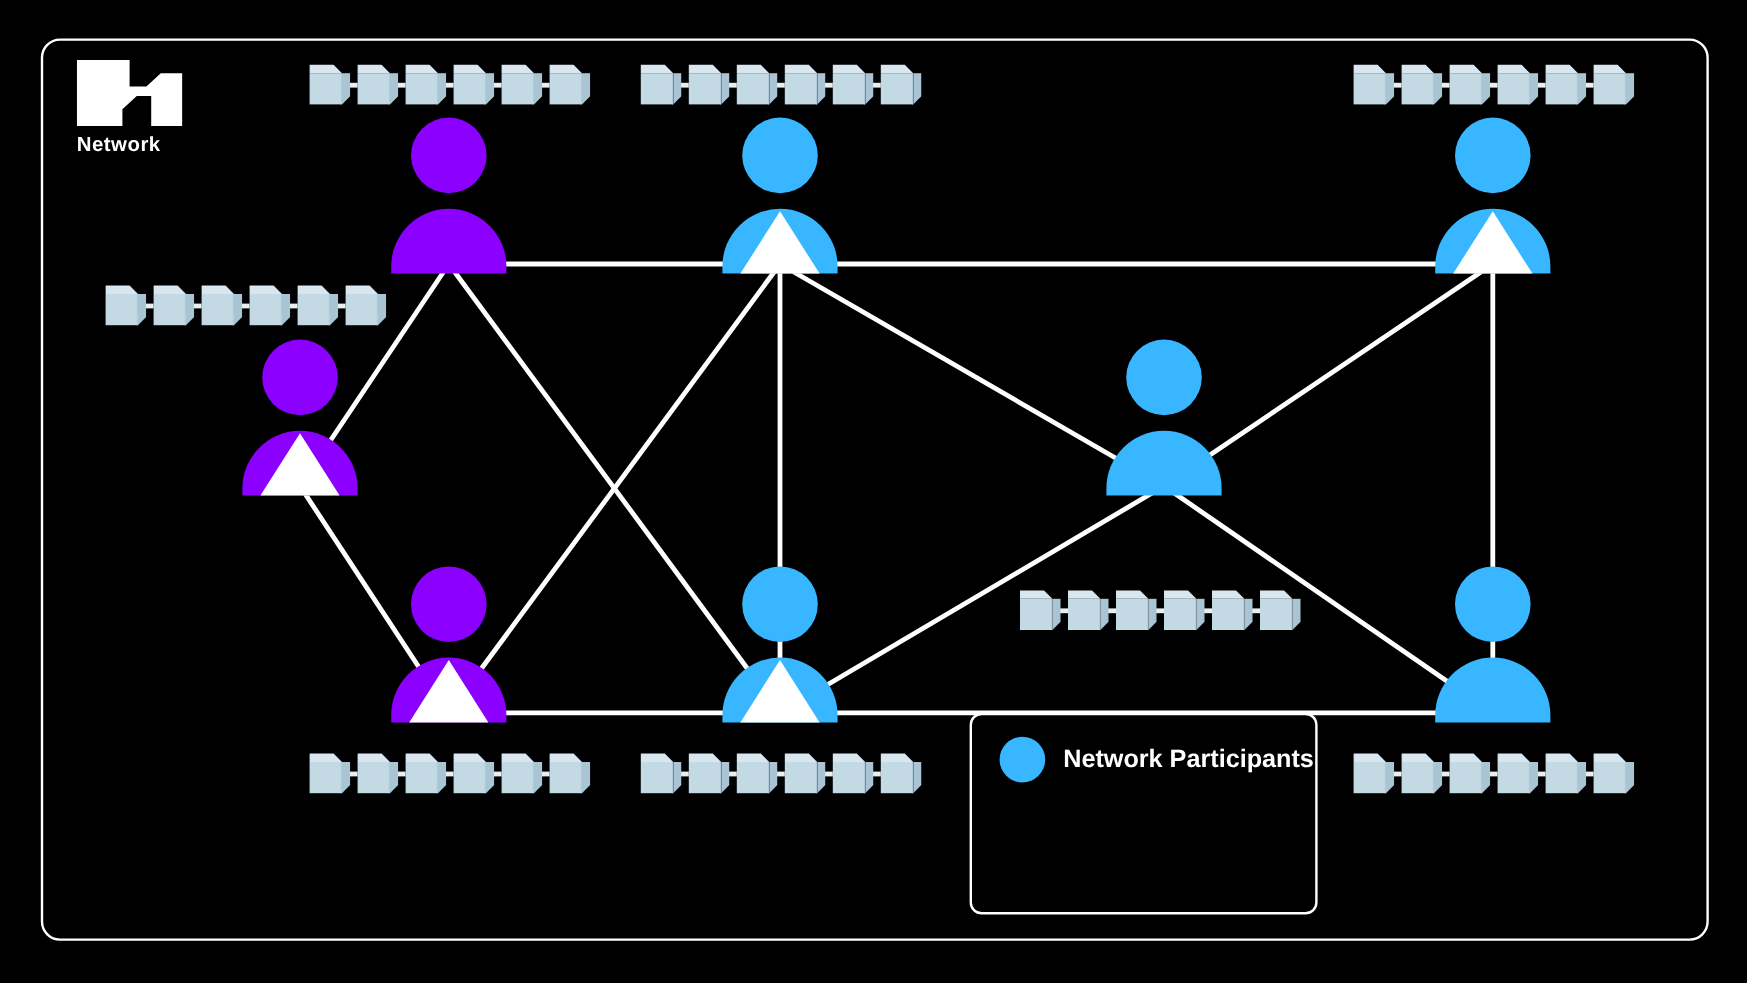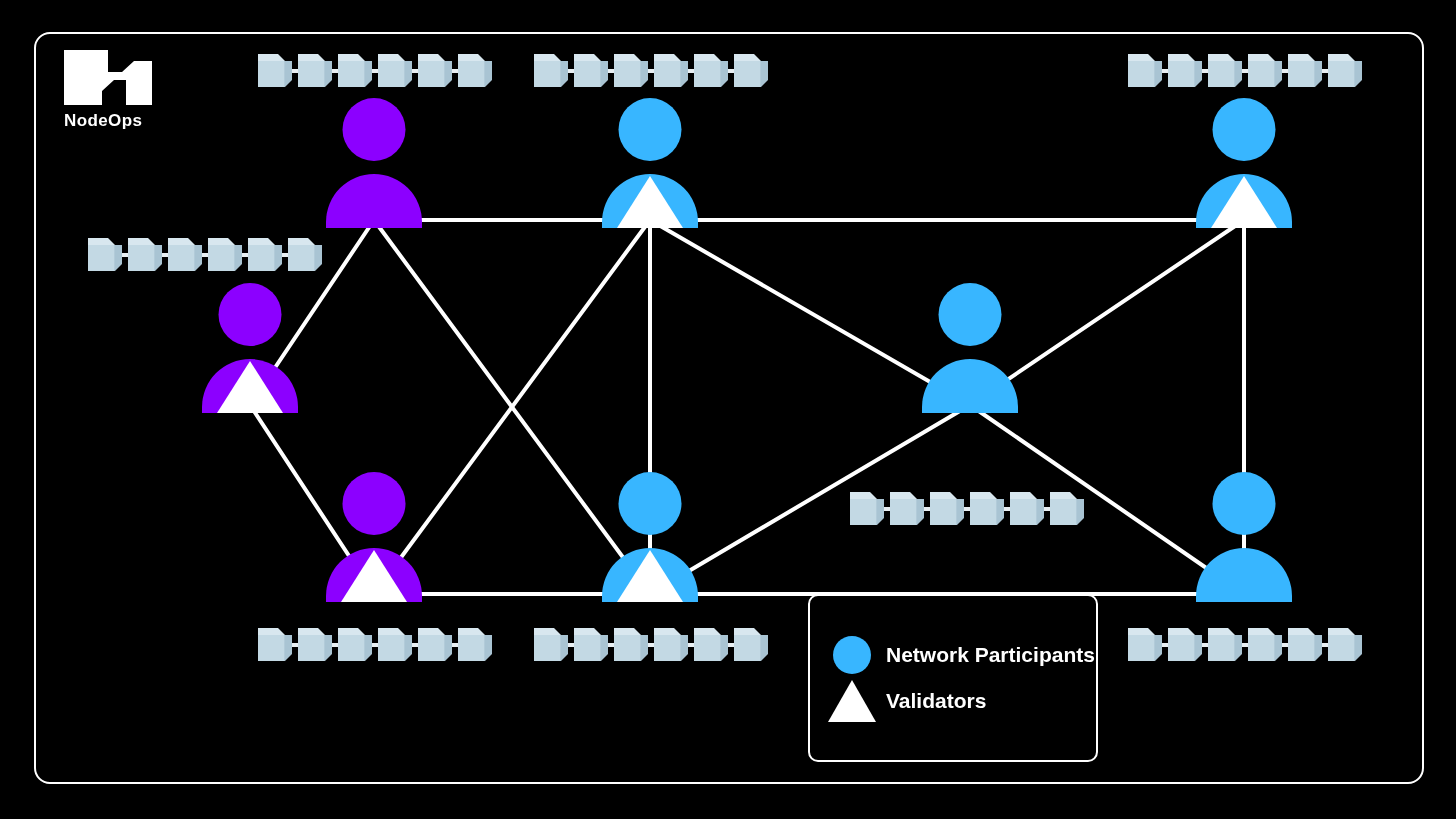--- a/index.html
+++ b/index.html
@@ -97,21 +97,21 @@
   
   #legend {
     position: absolute;
     left: 808px; top: 594px;
     width: 290px; height: 168px;
     background: #000000;
     border: 2px solid #ffffff;
     border-radius: 10px;
     padding: 14px 18px;
     display: flex; flex-direction: column;
-    justify-content: center;
+    justify-content: space-between;
   }
   .legend-row { display: flex; align-items: center; height: 46px; }
   .legend-swatch { width: 48px; flex: 0 0 48px; display: flex; align-items: center; justify-content: center; }
   .sw-circle { width: 38px; height: 38px; border-radius: 50%; }
   .sw-circle.blue { background: #38b6ff; }
   .sw-circle.purple { background: #8c00ff; }
   .sw-tri {
     width: 0; height: 0;
     border-left: 24px solid transparent;
     border-right: 24px solid transparent;
@@ -132,21 +132,21 @@
 <div id="stage">
 
   <div id="frame"></div>
 
   <div id="logo">
     <div class="mark">
       <svg width="88" height="55" viewBox="0 0 88 55" xmlns="http://www.w3.org/2000/svg">
         <path d="M0 0 H44 V22 H58 L70 11 H88 V55 H62 V30 H50 L38 41 V55 H0 Z" fill="#ffffff"></path>
       </svg>
     </div>
-    <div class="wordmark">NodeOps</div>
+    <div class="wordmark">Network</div>
   </div>
 
   <svg id="edges" viewBox="0 0 1456 819" xmlns="http://www.w3.org/2000/svg">
       <line x1="374" y1="220" x2="650" y2="220" stroke="#ffffff" stroke-width="4" stroke-linecap="round"></line>
       <line x1="650" y1="220" x2="1244" y2="220" stroke="#ffffff" stroke-width="4" stroke-linecap="round"></line>
       <line x1="374" y1="220" x2="250" y2="405" stroke="#ffffff" stroke-width="4" stroke-linecap="round"></line>
       <line x1="374" y1="220" x2="650" y2="594" stroke="#ffffff" stroke-width="4" stroke-linecap="round"></line>
       <line x1="650" y1="220" x2="374" y2="594" stroke="#ffffff" stroke-width="4" stroke-linecap="round"></line>
       <line x1="650" y1="220" x2="650" y2="594" stroke="#ffffff" stroke-width="4" stroke-linecap="round"></line>
       <line x1="650" y1="220" x2="970" y2="405" stroke="#ffffff" stroke-width="4" stroke-linecap="round"></line>
@@ -497,21 +497,15 @@
       </div>
     </div>
 
   <div id="legend">
     <div class="legend-row">
       <span class="legend-swatch">
           <span class="sw-circle blue"></span>
         </span>
       <span class="legend-label">Network Participants</span>
     </div>
-    <div class="legend-row">
-      <span class="legend-swatch">
-          <span class="sw-tri"></span>
-        </span>
-      <span class="legend-label">Validators</span>
-    </div>
   </div>
 
 </div>
 
 </body></html>

